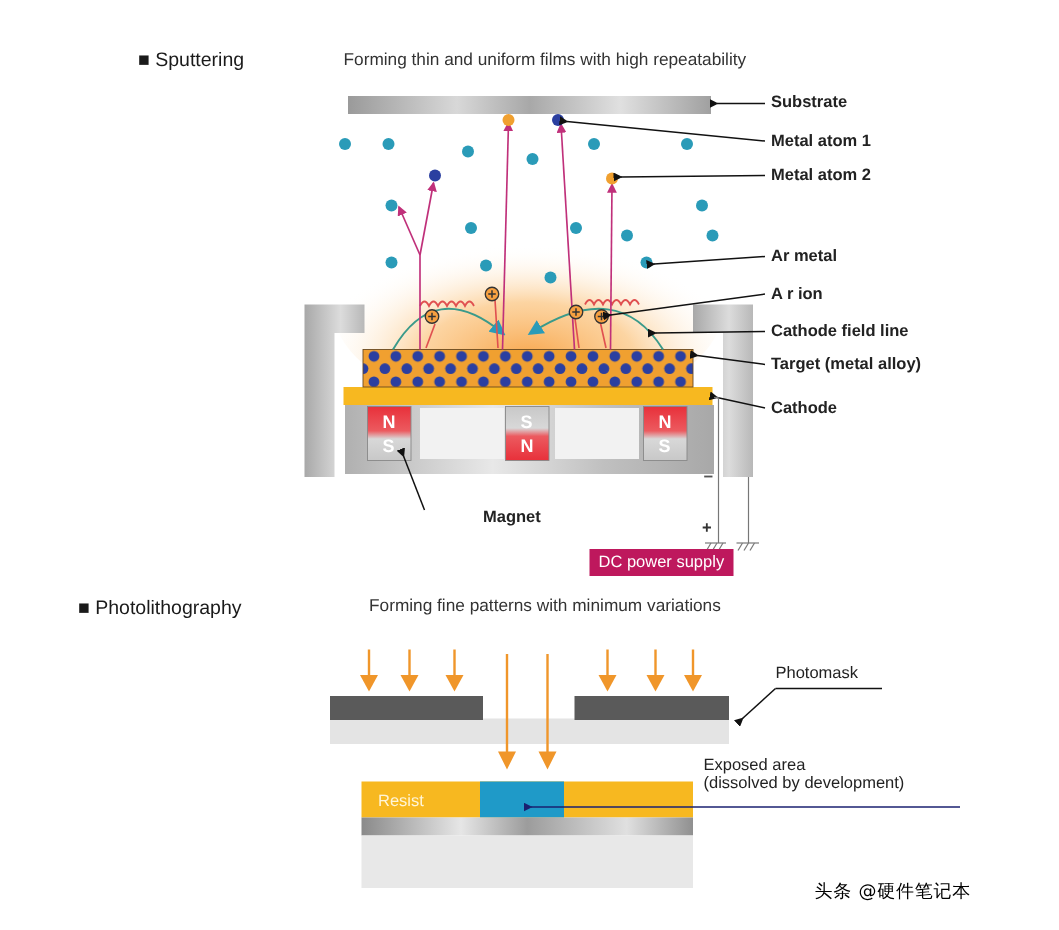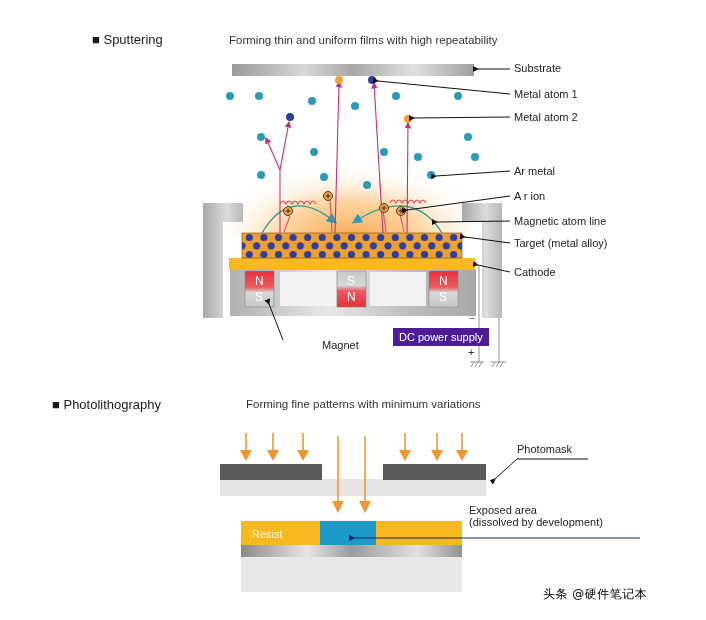--- a/index.html
+++ b/index.html
@@ -1,23 +1,23 @@
 <!DOCTYPE html>
 <html><head>
 <meta charset="utf-8">
 <style>
   html, body { margin: 0; padding: 0; background: #ffffff; }
   body { width: 706px; height: 620px; position: relative; overflow: hidden;
          font-family: "Liberation Sans", sans-serif; color: #222; }
   .abs { position: absolute; }
   .section-title { font-size: 13px; color: #1a1a1a; white-space: nowrap; }
   .section-sub { font-size: 11.5px; color: #333; white-space: nowrap; margin-left: 16px; }
-  .label { font-size: 11px; color: #222; white-space: nowrap; }
+  .label { font-size: 11px; color: #222; white-space: nowrap; font-weight: bold; }
   .label-lg { font-size: 11px; color: #222; white-space: nowrap; line-height: 16px; }
-  .dc-box { background: #4c1d95; color: #fff; font-size: 11px; padding: 3px 6px; white-space: nowrap; }
+  .dc-box { background: #be185d; color: #fff; font-size: 11px; padding: 3px 6px; white-space: nowrap; margin-top: 38px; }
   .watermark { font-size: 12px; color: #000000; white-space: nowrap; letter-spacing: 0.5px;
                font-family: "DejaVu Sans", sans-serif; }
   svg { position: absolute; left: 0; top: 0; }
 </style>
 </head>
 <body>
 
 <div class="abs section-title" style="left:52px; top:32px;margin-left:40px;">■ Sputtering</div>
 <div class="abs section-sub" style="left:213px; top:34px;">Forming thin and uniform films with high repeatability</div>
 
@@ -223,21 +223,21 @@
     <line x1="517" y1="459" x2="495" y2="479" stroke="#111" stroke-width="1" marker-end="url(#arrBlack)"></line>
     <line x1="640" y1="538" x2="354" y2="538" stroke="#1a2070" stroke-width="1" marker-end="url(#arrNavy)"></line>
   </g>
 </svg>
 
 <div class="abs label" style="left:514px; top:62px;">Substrate</div>
 <div class="abs label" style="left:514px; top:88px;">Metal atom 1</div>
 <div class="abs label" style="left:514px; top:111px;">Metal atom 2</div>
 <div class="abs label" style="left:514px; top:165px;">Ar metal</div>
 <div class="abs label" style="left:514px; top:190px;">A r ion</div>
-<div class="abs label" style="left:514px; top:215px;">Magnetic atom line</div>
+<div class="abs label" style="left:514px; top:215px;">Cathode field line</div>
 <div class="abs label" style="left:514px; top:237px;">Target (metal alloy)</div>
 <div class="abs label" style="left:514px; top:266px;">Cathode</div>
 <div class="abs label" style="left:285px; top:339px;padding-left:37px;">Magnet</div>
 
 <div class="abs label" style="left:255px; top:274px; color:#fff; font-size:12px;">N</div>
 <div class="abs label" style="left:255px; top:290px; color:#fff; font-size:12px;">S</div>
 <div class="abs label" style="left:347px; top:274px; color:#fff; font-size:12px;">S</div>
 <div class="abs label" style="left:347px; top:290px; color:#fff; font-size:12px;">N</div>
 <div class="abs label" style="left:439px; top:274px; color:#fff; font-size:12px;">N</div>
 <div class="abs label" style="left:439px; top:290px; color:#fff; font-size:12px;">S</div>

